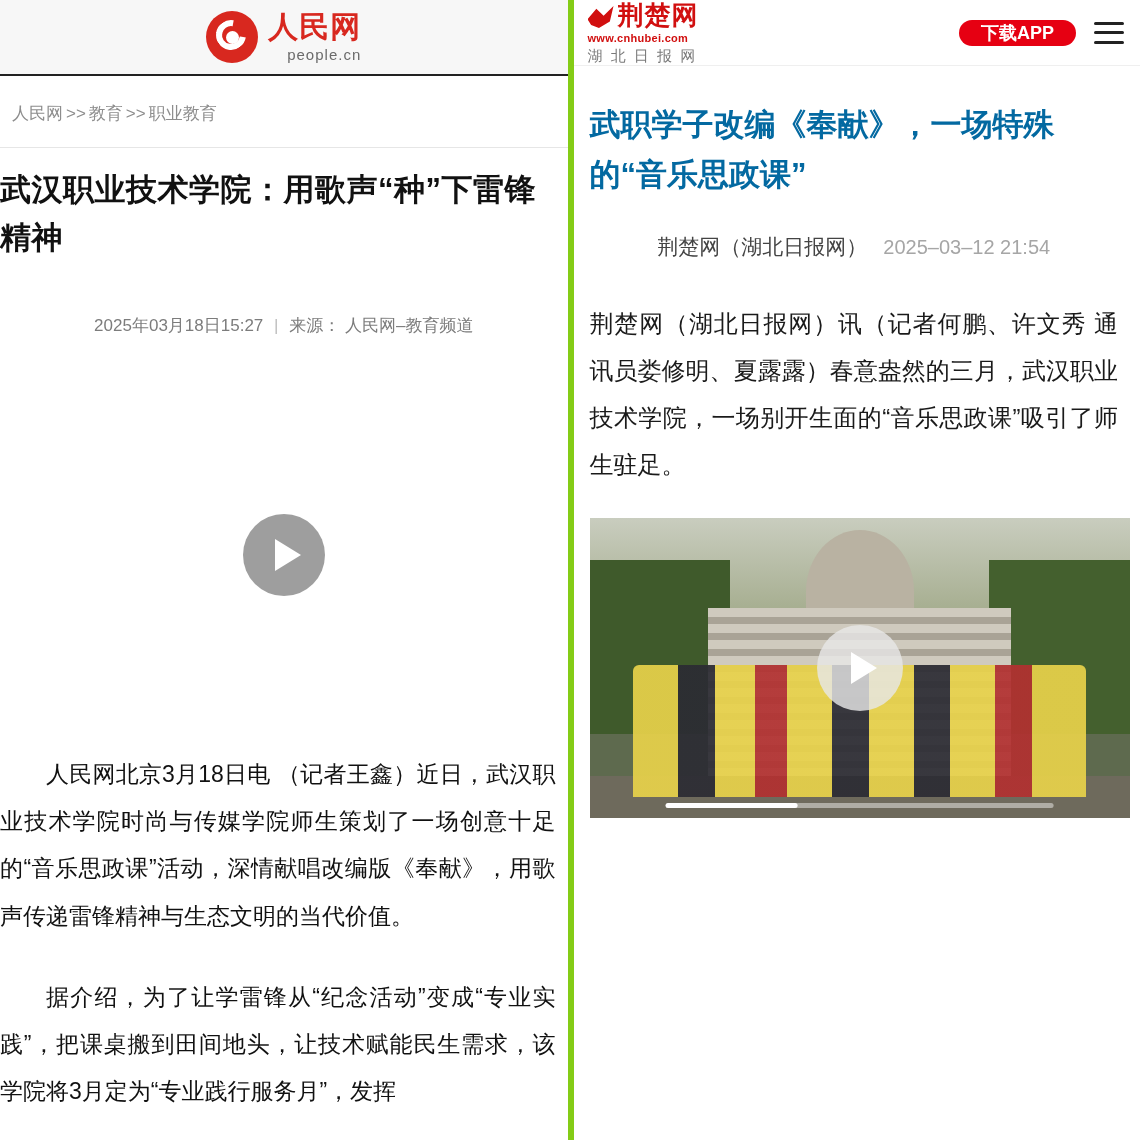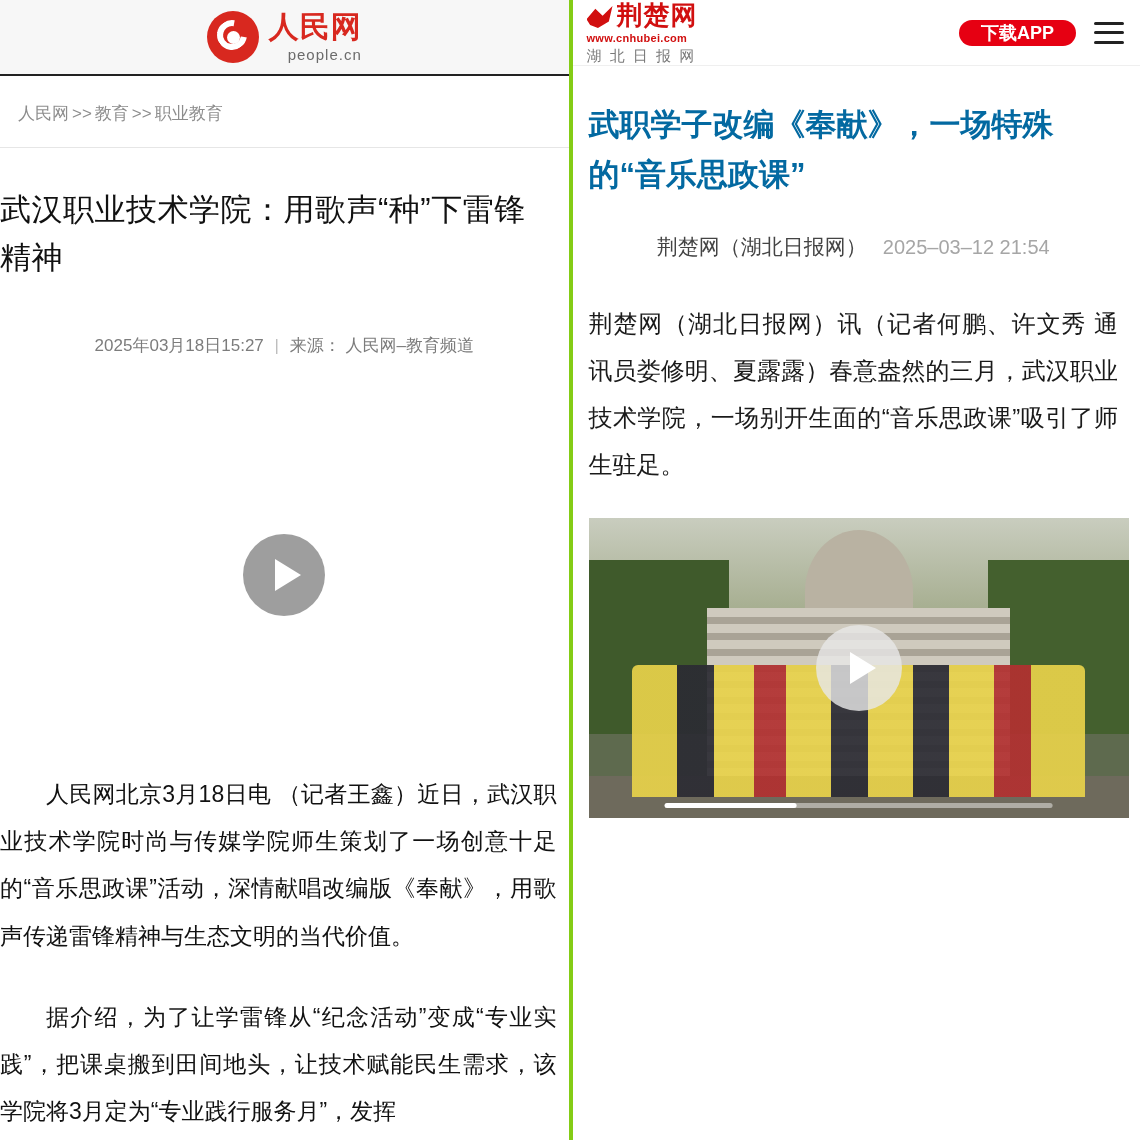--- a/index.html
+++ b/index.html
@@ -17,21 +17,21 @@
     background: #fff;
   }
 
   
   .pane-left {
     width: 570px;
     height: 1140px;
     position: relative;
     overflow: hidden;
     background: #fff;
-    border-right: 4px solid #84cc16;
+    border-right: 6px solid #84cc16;
   }
   .pcn-header {
     height: 76px;
     background: #f7f7f7;
     border-bottom: 2px solid #222;
     display: flex;
     align-items: center;
     justify-content: center;
     box-sizing: border-box;
   }
@@ -84,41 +84,41 @@
   }
   .pcn-logo-en {
     font-size: 15px;
     color: #6b6b6b;
     letter-spacing: 1px;
     margin-top: 5px;
     text-align: right;
   }
 
   .pcn-breadcrumb {
-    padding: 26px 0 22px 18px;
+    padding: 26px 0 22px 12px;
     font-size: 17px;
     color: #8d8d8d;
     border-bottom: 1px solid #e6e6e6;
     margin: 0 0 0 0;
     white-space: nowrap;
     overflow: hidden;
     box-sizing: border-box;
   }
   .pcn-breadcrumb a {
     color: #8d8d8d;
     text-decoration: none;
   }
   .pcn-breadcrumb .sep { color: #8d8d8d; padding: 0 3px; }
 
   .pcn-title {
     font-size: 31px;
     line-height: 1.55;
     color: #111;
-    font-weight: normal;
-    margin: 38px 14px 0 0;
+    font-weight: bold;
+    margin: 18px 14px 0 0;
     letter-spacing: 0.5px;
   }
   .pcn-meta {
     margin: 52px 0 0 0;
     text-align: center;
     font-size: 17px;
     color: #7c7c7c;
   }
   .pcn-meta .sep { padding: 0 6px; color: #bdbdbd; }
 

